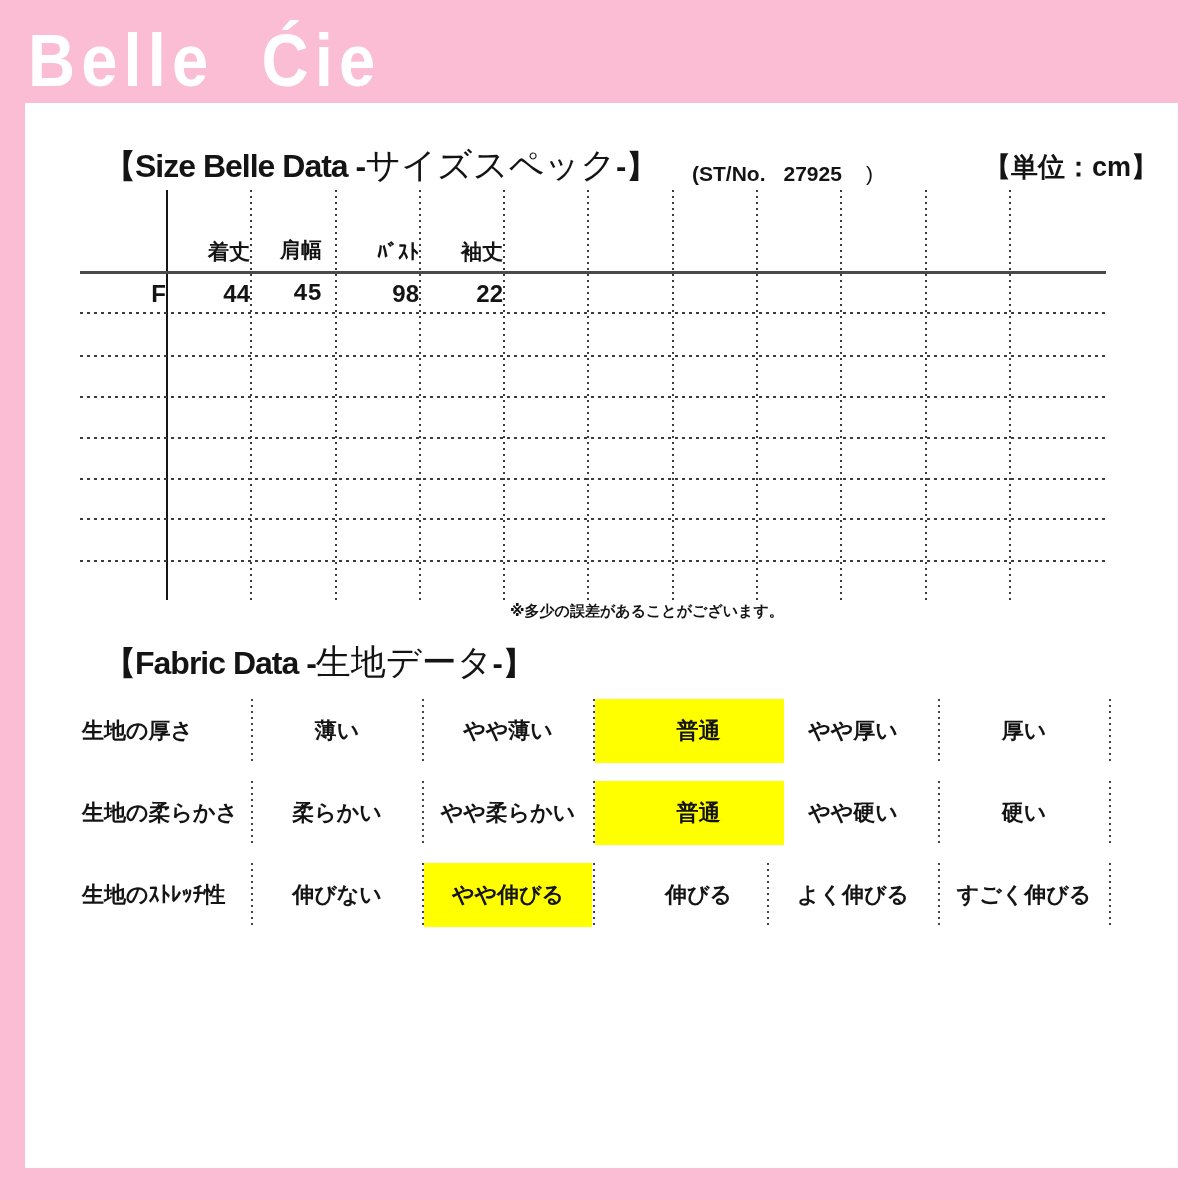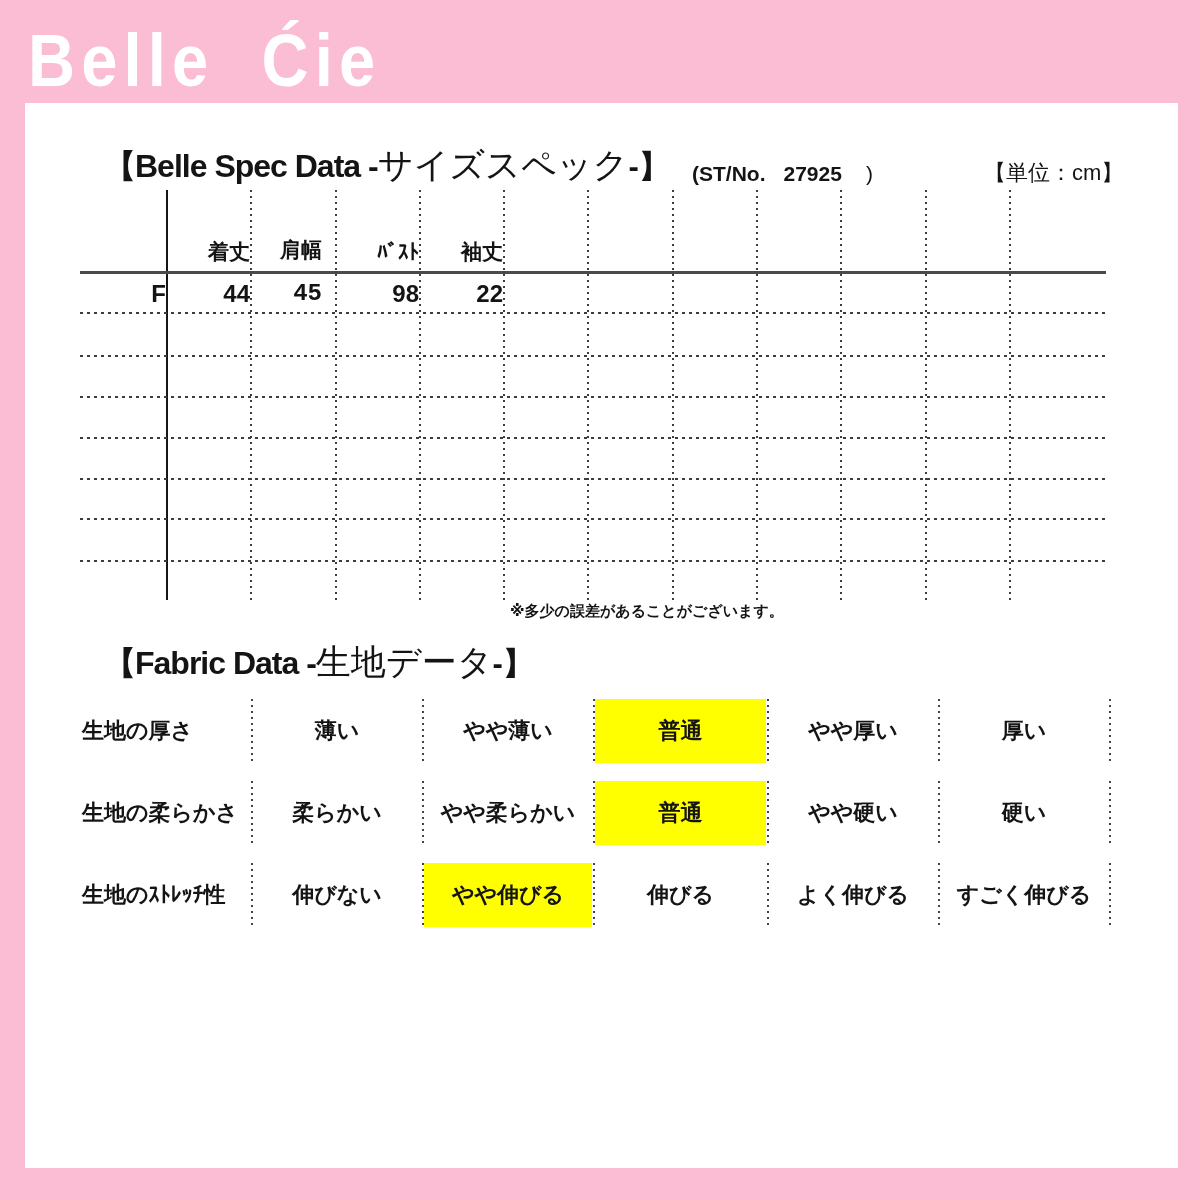--- a/index.html
+++ b/index.html
@@ -23,21 +23,21 @@
   
   .size-title{position:absolute;left:104px;top:142px;white-space:nowrap;}
   .fabric-title{position:absolute;left:104px;top:639px;white-space:nowrap;}
   .t-en{font-weight:800;font-size:32px;letter-spacing:-1px;}
   .t-jp{font-weight:500;font-size:35px;letter-spacing:0;}
   .t-cl{font-weight:800;font-size:31px;}
   
   .stno{position:absolute;left:692px;top:162px;font-size:21px;font-weight:bold;white-space:nowrap;}
   .stno .v{margin-left:18px;margin-top:12px;}
   .stno .c{margin-left:24px;font-weight:400;}
-  .unit{position:absolute;left:984px;top:158px;font-size:22px;font-weight:normal;white-space:nowrap;}
+  .unit{position:absolute;left:984px;top:149px;font-size:27px;font-weight:bold;white-space:nowrap;}
   
   .vsolid{position:absolute;left:166px;top:190px;width:2px;height:410px;background:#151515;}
   .vdot{position:absolute;top:190px;width:2px;height:410px;
         background:repeating-linear-gradient(180deg,#3c3c3c 0 2px,transparent 2px 6px);}
   .v1{left:250px}.v2{left:335px}.v3{left:419px}.v4{left:503px}.v5{left:587px}
   .v6{left:672px}.v7{left:756px}.v8{left:840px}.v9{left:925px}.v10{left:1009px}
   .hsolid{position:absolute;left:80px;top:271px;width:1026px;height:3px;background:#4a4a4a;}
   .hdot{position:absolute;left:80px;width:1026px;height:2px;
         background:repeating-linear-gradient(90deg,#3c3c3c 0 3px,transparent 3px 7px);}
   .h1{top:312px}.h2{top:355px}.h3{top:396px}.h4{top:437px}.h5{top:478px}.h6{top:518px}.h7{top:560px}
@@ -57,34 +57,34 @@
   .fr1{top:699px}.fr2{top:781px}.fr3{top:863px}
   .flabel{position:absolute;left:82px;top:50%;transform:translateY(-50%);
           font-size:22px;font-weight:bold;white-space:nowrap;}
   .fsep{position:absolute;top:0;width:2px;height:100%;
         background:repeating-linear-gradient(180deg,#444 0 2px,transparent 2px 6px);}
   .s1{left:251px}.s2{left:422px}.s3{left:593px}.s4{left:767px}.s5{left:938px}.s6{left:1109px}
   .fcell{position:absolute;top:0;height:100%;display:flex;align-items:center;justify-content:center;
          font-size:22px;font-weight:bold;white-space:nowrap;}
   .fc1{left:253px;width:168px;}
   .fc2{left:424px;width:168px;}
-  .fc3{left:595px;width:171px;}
+  .fc3{left:595px;width:171px;padding-left:18px;}
   .fc4{left:769px;width:168px;}
   .fc5{left:940px;width:168px;}
   .hl{background:#ffff00;}
 </style>
 </head>
 <body>
 
 <div class="sheet"></div>
 
 <div class="logo">Belle Ćie</div>
 
 <div class="size-title">
-  <span class="t-en">【Belle Spec Data -</span><span class="t-jp">サイズスペック</span><span class="t-cl">-】</span>
+  <span class="t-en">【Size Belle Data -</span><span class="t-jp">サイズスペック</span><span class="t-cl">-】</span>
 </div>
 
 <div class="stno">
   <span>(ST/No.</span><span class="v">27925</span><span class="c">)</span>
 </div>
 
 <div class="unit">【単位：cm】</div>
 
 <div>
   <div class="vsolid"></div>

